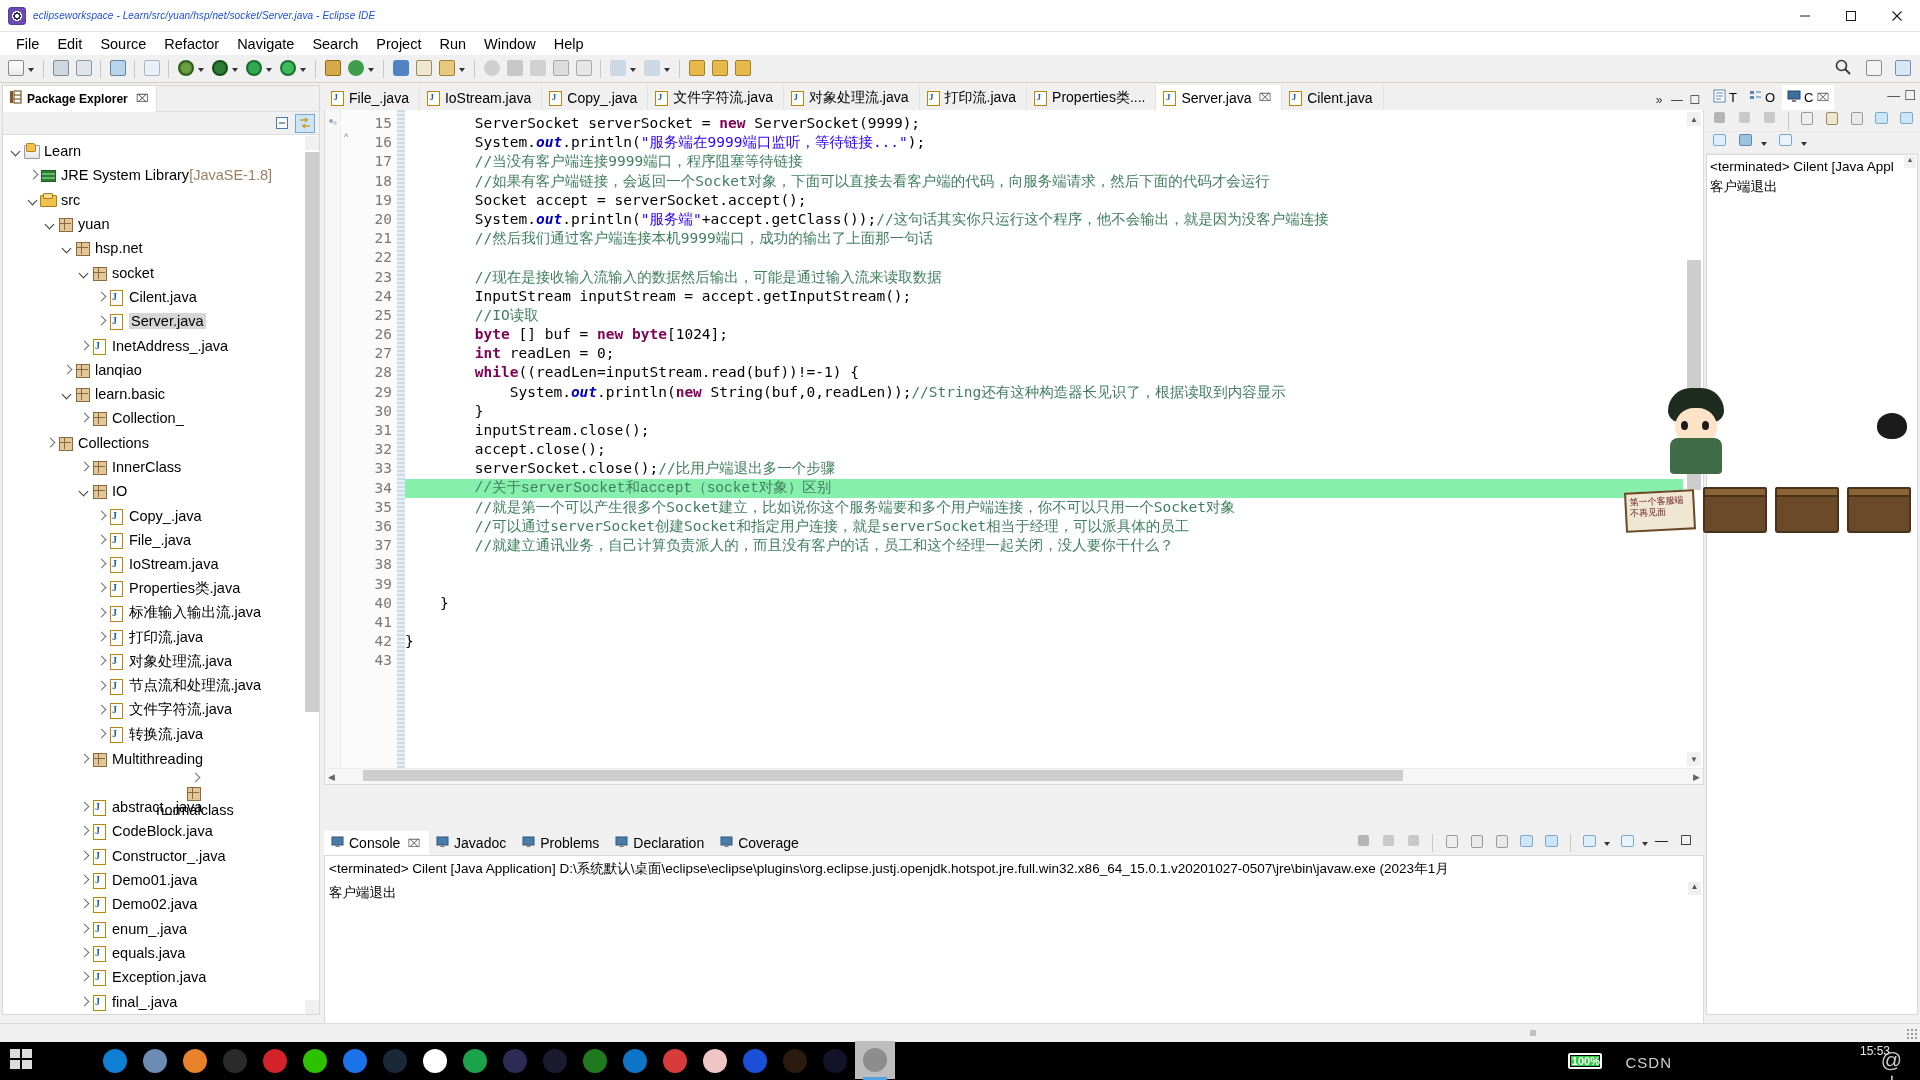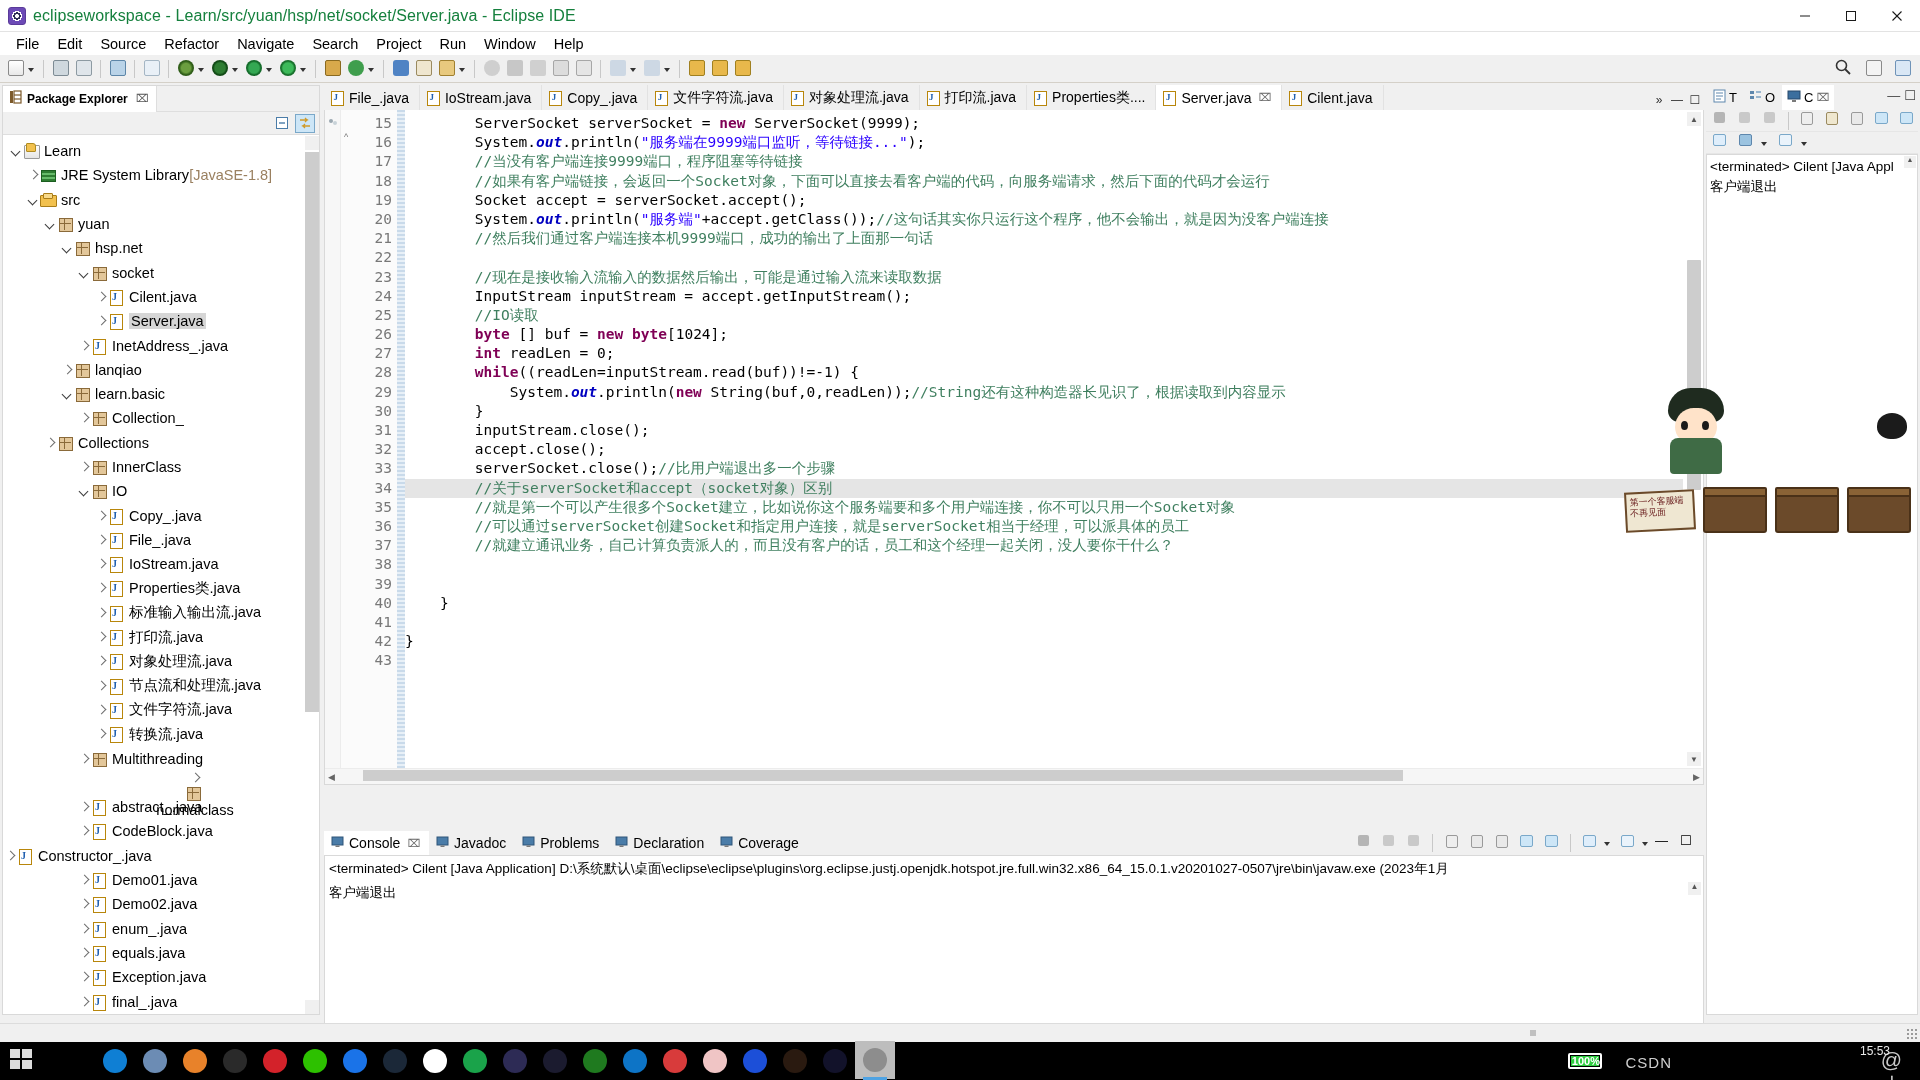--- a/index.html
+++ b/index.html
@@ -19,21 +19,21 @@
     background:#ffffff; display:flex; align-items:center;
     border-bottom:1px solid #e3e3e3;
   }
   .title-icon {
     width:18px; height:18px; margin-left:8px; margin-right:7px;
     border-radius:3px;
     background:
       radial-gradient(circle at 50% 50%, #ffffff 0 18%, #2c2c54 19% 32%, #ffffff 33% 44%, #6c4ab6 45% 100%);
     border:1px solid #5a3a9a;
   }
-  .title-text { font-size:16px; color:#15803d; letter-spacing:.1px; }
+  .title-text { font-size:10px; color:#1d4ed8; letter-spacing:.1px;font-style:italic; }
   .win-btns { position:absolute; right:0; top:0; height:32px; display:flex; }
   .win-btn {
     width:46px; height:32px; display:flex; align-items:center; justify-content:center;
     font-size:14px; color:#1a1a1a;
   }
   .win-btn svg { display:block; }
 
   
   .menubar {
     position:absolute; left:0; top:32px; width:1920px; height:23px;
@@ -178,21 +178,21 @@
   .ed-gutter .gl { height:19.2px; line-height:19.2px; padding-right:5px;}
   .ed-stripe { position:absolute; left:72px; top:0; width:8px; bottom:16px;
     background:repeating-linear-gradient(180deg,#c9daea 0 2px,#e8f0f7 2px 4px);}
   .ed-code {
     position:absolute; left:80px; top:0; right:20px; bottom:16px;
     padding-top:4px; overflow:hidden;
     font-family:"DejaVu Sans Mono","Liberation Mono",monospace; font-size:14.5px;
     white-space:pre;
   }
   .ed-code .cl { height:19.2px; line-height:19.2px; }
-  .ed-code .cl.hl { background:#e5e5e5; }
+  .ed-code .cl.hl { background:#86efac;font-family:Liberation Mono, monospace; }
   .kw  { color:#7f0055; font-weight:bold; }
   .str { color:#2a00ff; }
   .cmt { color:#3f7f5f; }
   .fld { color:#0000c0; font-style:italic; font-weight:bold;}
   .pl  { color:#000; }
   .ed-vscroll { position:absolute; right:2px; top:2px; width:14px; bottom:18px; background:#fff;}
   .ed-vthumb { position:absolute; right:2px; top:150px; width:14px; height:230px; background:#cdcdcd; border-radius:1px;}
   .ed-vup, .ed-vdn { position:absolute; right:2px; width:14px; height:14px; background:#f0f0f0;
                      display:flex; align-items:center; justify-content:center; color:#555; font-size:8px;}
   .ed-vup{ top:2px;} .ed-vdn{ bottom:18px;}
@@ -588,21 +588,21 @@
           <div class="row" style="padding-left: 74px;">
             <span class="twisty r"></span>
             <span class="ticon i-java"></span>
             <span class="lbl">abstract_.java</span>
           </div>
           <div class="row" style="padding-left: 74px;">
             <span class="twisty r"></span>
             <span class="ticon i-java"></span>
             <span class="lbl">CodeBlock.java</span>
           </div>
-          <div class="row" style="">
+          <div class="row" style="padding-left: 74px;">
             <span class="twisty r"></span>
             <span class="ticon i-java"></span>
             <span class="lbl">Constructor_.java</span>
           </div>
           <div class="row" style="padding-left: 74px;">
             <span class="twisty r"></span>
             <span class="ticon i-java"></span>
             <span class="lbl">Demo01.java</span>
           </div>
           <div class="row" style="padding-left: 74px;">

